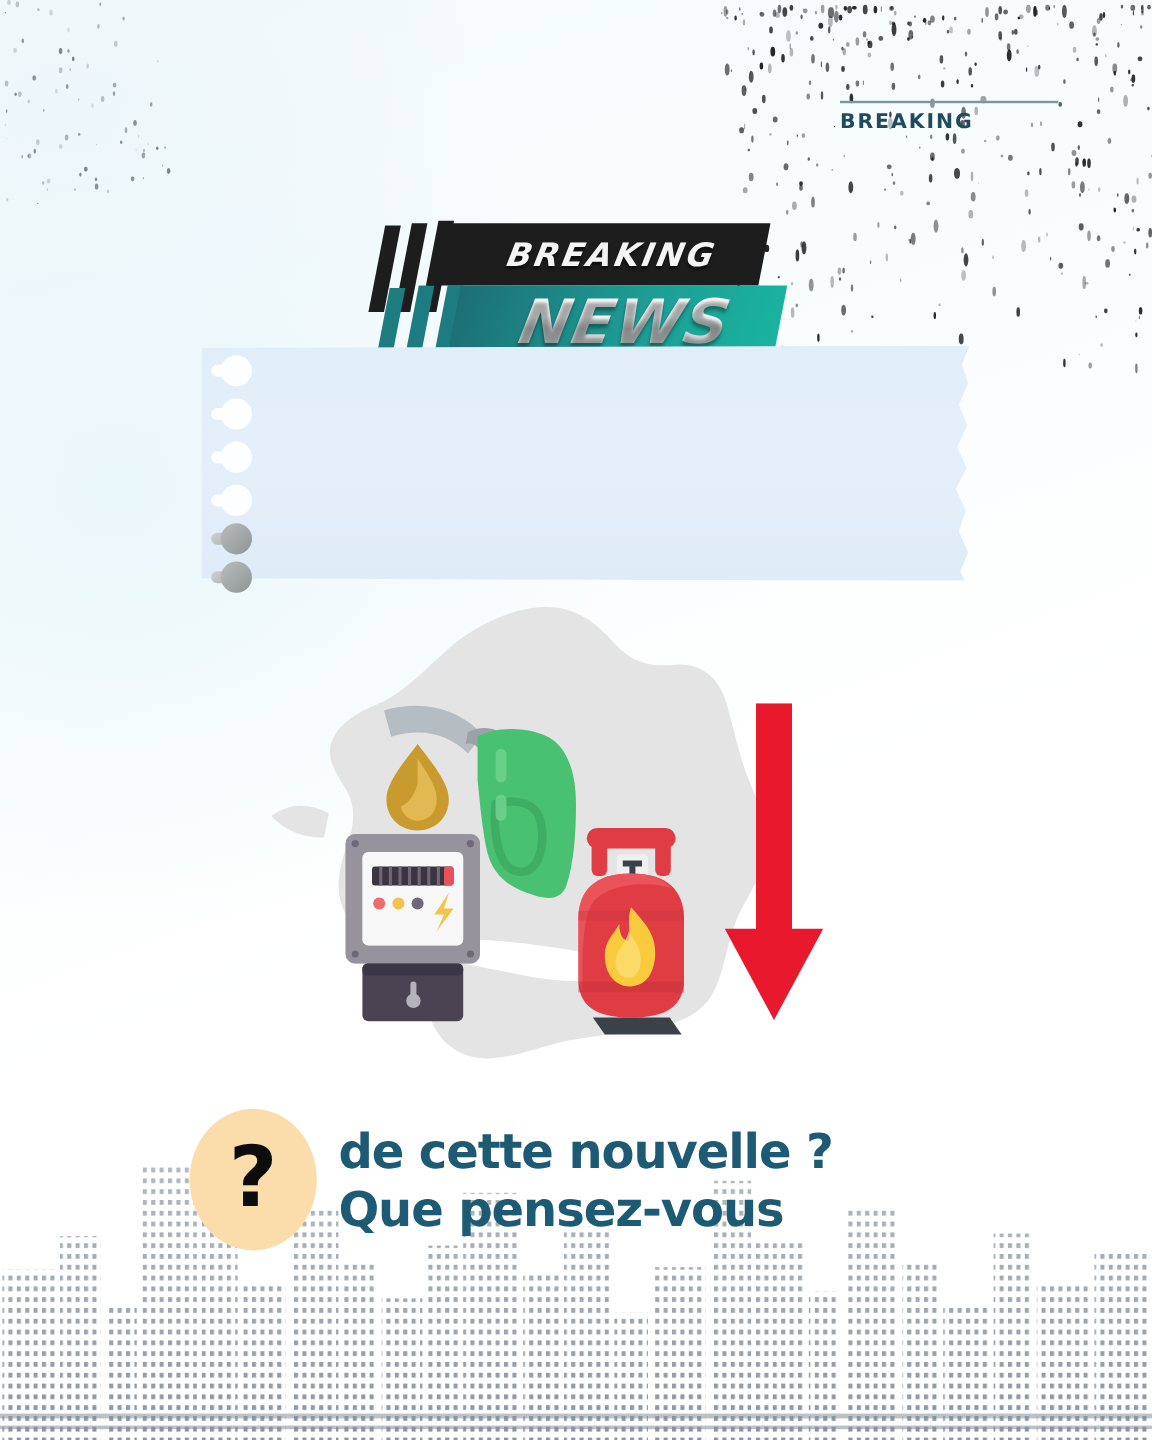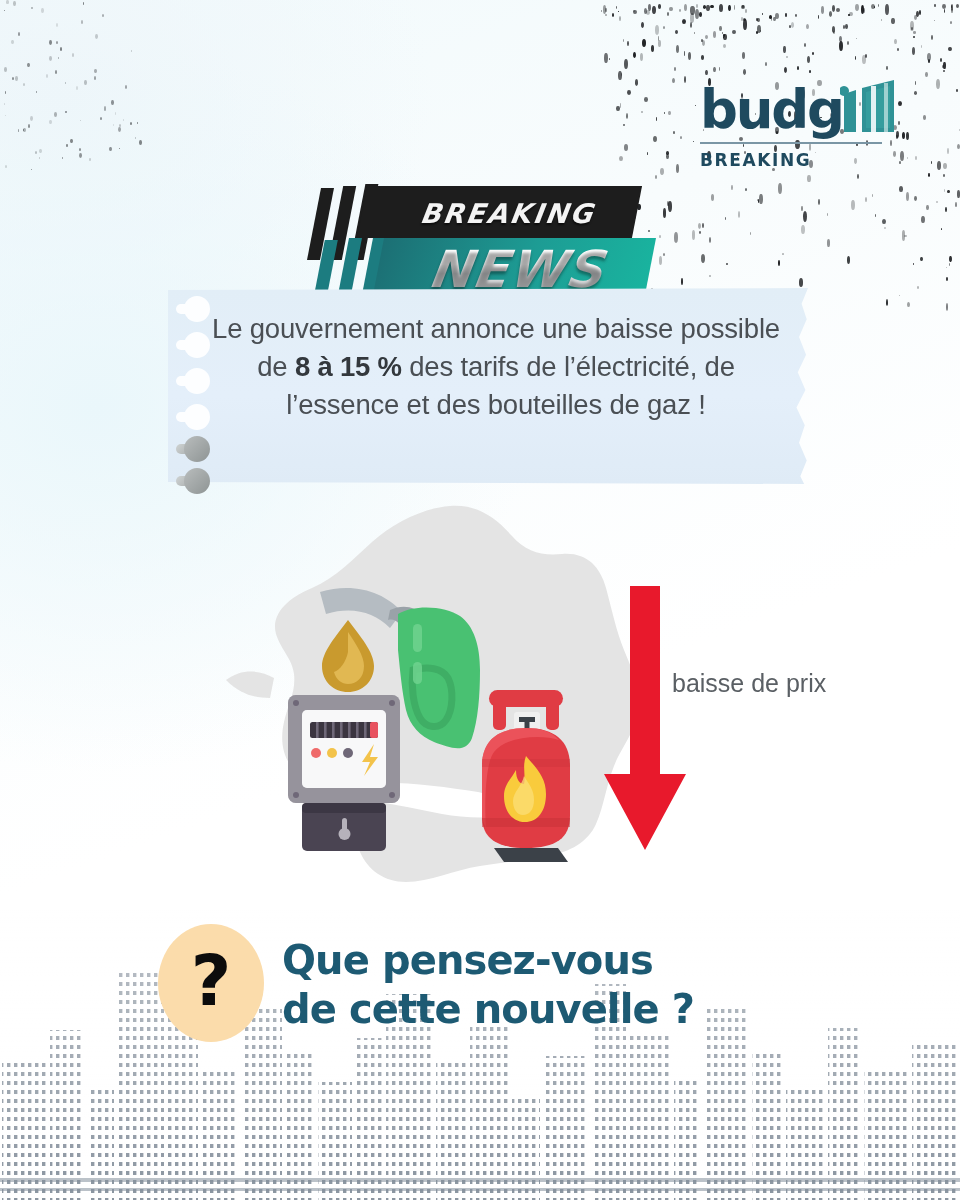--- a/index.html
+++ b/index.html
@@ -560,33 +560,20 @@
       <div class="spk" style="left: 23.4px; top: 82.6px; width: 1.9px; height: 3px; opacity: 0.2;"></div>
       <div class="spk" style="left: 100px; top: 116.8px; width: 2.3px; height: 3.7px; opacity: 0.45;"></div>
       <div class="spk" style="left: 103.5px; top: 106.3px; width: 2.8px; height: 4.4px; opacity: 0.34;"></div>
       <div class="spk" style="left: 29.7px; top: 115.9px; width: 3.2px; height: 5.1px; opacity: 0.19;"></div>
       <div class="spk" style="left: 95.3px; top: 34.4px; width: 3px; height: 4.8px; opacity: 0.21;"></div>
       <div class="spk" style="left: 135.1px; top: 137.3px; width: 1.1px; height: 1.8px; opacity: 0.26;"></div>
       <div class="spk" style="left: 5px; top: 164.6px; width: 2px; height: 3.3px; opacity: 0.16;"></div>
     </div>
 
   <div class="logo-wrap">
-    <div class="logo-row">
-      <span class="logo-budg">budg</span>
-      <span class="logo-mark">
-        <svg width="62" height="56" viewBox="0 0 62 56" aria-hidden="true">
-          <path d="M4 14 L4 52 L16 52 L16 10 Z" fill="#2f9296"></path>
-          <path d="M4 6 a5 5 0 1 0 0.01 0 Z" fill="#2f9296"></path>
-          <path d="M22 8 L54 0 L54 52 L22 52 Z" fill="#2f9296"></path>
-          <path d="M26 12 L50 6 L50 48 L26 48 Z" fill="#3aa6a6" opacity=".55"></path>
-          <rect x="31" y="6" width="5" height="46" fill="#f6fbfc" opacity=".9"></rect>
-          <rect x="44" y="3" width="4" height="49" fill="#f6fbfc" opacity=".55"></rect>
-        </svg>
-      </span>
-    </div>
     <div class="logo-rule"></div>
     <div class="logo-sub">BREAKING</div>
   </div>
 
   <div class="bn">
     <div class="bn-stripe" style="left:14px; top:6px;  height:72px; background:#1d1d1d;"></div>
     <div class="bn-stripe" style="left:36px; top:4px;  height:74px; background:#1d1d1d;"></div>
     <div class="bn-stripe" style="left:58px; top:2px;  height:76px; background:#1d1d1d;"></div>
     <div class="bn-stripe" style="left:18px; top:58px; height:70px; background:#1c7c80;"></div>
     <div class="bn-stripe" style="left:42px; top:56px; height:72px; background:#1c7c80;"></div>
@@ -617,23 +604,20 @@
         <i></i>
       </div>
     <div class="hole dark" style="top:140px;">
         <em></em>
         <i></i>
       </div>
     <div class="hole dark" style="top:172px;">
         <em></em>
         <i></i>
       </div>
-  </div>
-  <div class="card-text">
-    <span>Le gouvernement annonce une baisse possible de </span><b>8 à 15 %</b><span> des tarifs de l’électricité, de l’essence et des bouteilles de gaz !</span>
   </div>
 
   <div class="map">
     <svg width="500" height="440" viewBox="0 0 500 440" aria-hidden="true">
       <path fill="#e4e4e4" d="
         M80,150 C74,128 96,112 116,104 C140,94 158,74 176,58
         C196,40 226,24 254,22 C282,20 300,34 316,52
         C330,68 346,72 366,70 C390,68 404,82 410,104
         C416,126 420,146 428,166 C436,186 444,200 442,224
         C440,248 426,262 418,282 C410,302 408,322 400,340
@@ -727,21 +711,20 @@
     </svg>
   </div>
 
   <div class="arrow">
     <svg width="90" height="268" viewBox="0 0 90 268" aria-hidden="true">
       <path d="M30,0 H60 V188 H86 L45,264 L4,188 H30 Z" fill="#e8192c"></path>
     </svg>
   </div>
 
   <div class="stat">
-    <div class="stat-lbl">baisse de prix</div>
   </div>
 
   <div class="city">
     <svg width="960" height="290" viewBox="0 0 960 290" aria-hidden="true">
       <defs>
         <pattern id="win" width="7" height="9" patternUnits="userSpaceOnUse">
           <rect x="0" y="0" width="3.4" height="4" fill="#6e7c8a" opacity=".85"></rect>
         </pattern>
         <linearGradient id="fade" x1="0" y1="0" x2="0" y2="1">
           <stop offset="0%" stop-color="#ffffff" stop-opacity="1"></stop>
@@ -780,17 +763,17 @@
         <rect x="0" y="278" width="960" height="3"></rect>
       </g>
       <rect x="0" y="0" width="960" height="290" fill="url(#fade)"></rect>
     </svg>
   </div>
 
   <div class="qcircle">
     <span class="qmark">?</span>
   </div>
   <div class="qtext">
+    <div>de cette nouvelle ?</div>
     <div>Que pensez-vous</div>
-    <div>de cette nouvelle ?</div>
   </div>
 
 </div>
 
 </body></html>

